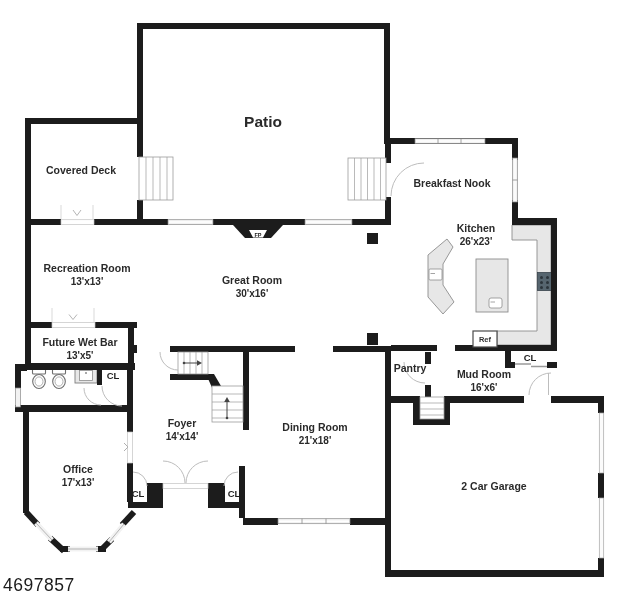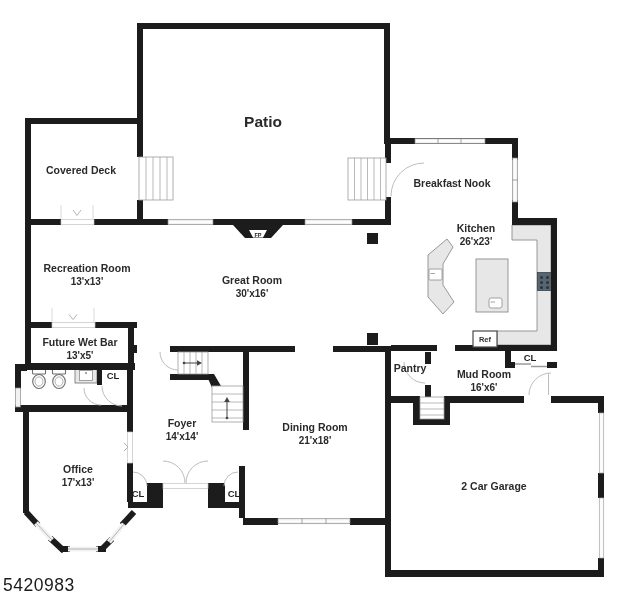--- a/index.html
+++ b/index.html
@@ -281,14 +281,14 @@
     <text class="rname" x="484" y="378">Mud Room</text>
     <text class="rdim" x="484" y="391">16'x6'</text>
     <text class="rname" x="494" y="490">2 Car Garage</text>
     <text class="cl" x="113" y="379">CL</text>
     <text class="cl" x="138" y="497">CL</text>
     <text class="cl" x="234" y="497">CL</text>
     <text class="cl" x="530" y="361">CL</text>
   </g>
 </svg>
 
-<div class="listing">5420983</div>
+<div class="listing">4697857</div>
 </div>
 
 </body></html>

